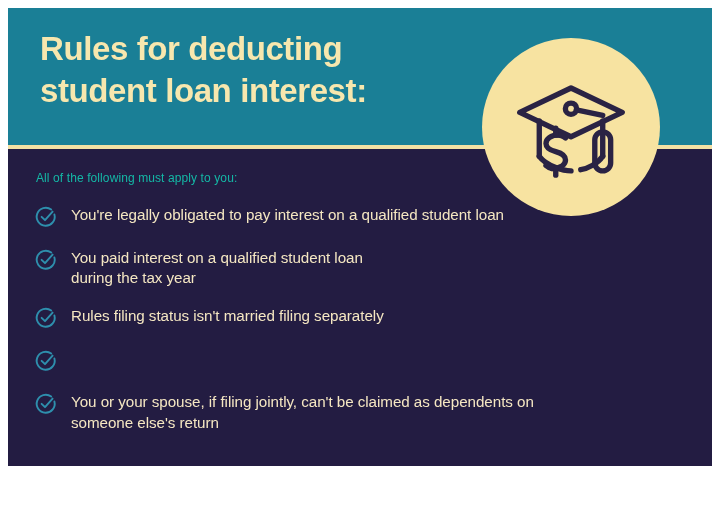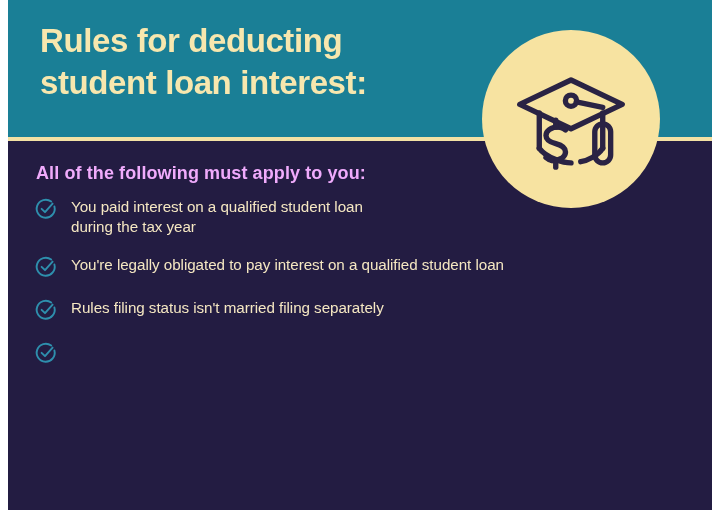--- a/index.html
+++ b/index.html
@@ -11,23 +11,23 @@
     width: 720px;
     height: 526px;
     overflow: hidden;
     font-family: "Liberation Sans", sans-serif;
     -webkit-font-smoothing: antialiased;
   }
 
   .infographic {
     position: absolute;
     left: 8px;
-    top: 0;
+    top: 8px;
     width: 704px;
-    height: 510px;
+    height: 458px;
     background: #231C42;
     overflow: hidden;
   }
 
   
   .header {
     position: absolute;
     left: 0;
     top: 0;
     width: 704px;
@@ -73,23 +73,23 @@
     width: 122px;
     height: 122px;
     display: block;
   }
 
   
   .intro {
     position: absolute;
     left: 28px;
     top: 163px;
-    color: #f0abfc;
-    font-size: 18px;
-    font-weight: bold;
+    color: #14b8a6;
+    font-size: 12px;
+    font-weight: normal;
     letter-spacing: 0.1px;
   }
 
   .bullets {
     position: absolute;
     left: 26px;
     top: 196px;
     width: 660px;
   }
   .bullet {
@@ -160,48 +160,58 @@
 
   <div class="bullets">
 
     <div class="bullet">
       <span class="check-icon">
         <svg viewBox="0 0 24 24" fill="none" stroke="#2E8FAD" stroke-width="1.9" stroke-linecap="round" stroke-linejoin="round">
           <path d="M20.4 9.4 A9 9 0 1 1 17.2 4.6"></path>
           <path d="M7.6 11.8 L11 15.2 L18.6 6.6"></path>
         </svg>
       </span>
+      <span class="bullet-text">You're legally obligated to pay interest on a qualified student loan</span>
+    </div>
+
+    <div class="bullet">
+      <span class="check-icon">
+        <svg viewBox="0 0 24 24" fill="none" stroke="#2E8FAD" stroke-width="1.9" stroke-linecap="round" stroke-linejoin="round">
+          <path d="M20.4 9.4 A9 9 0 1 1 17.2 4.6"></path>
+          <path d="M7.6 11.8 L11 15.2 L18.6 6.6"></path>
+        </svg>
+      </span>
       <span class="bullet-text">You paid interest on a qualified student loan
 during the tax year</span>
     </div>
 
     <div class="bullet">
       <span class="check-icon">
         <svg viewBox="0 0 24 24" fill="none" stroke="#2E8FAD" stroke-width="1.9" stroke-linecap="round" stroke-linejoin="round">
           <path d="M20.4 9.4 A9 9 0 1 1 17.2 4.6"></path>
           <path d="M7.6 11.8 L11 15.2 L18.6 6.6"></path>
         </svg>
       </span>
-      <span class="bullet-text">You're legally obligated to pay interest on a qualified student loan</span>
-    </div>
-
-    <div class="bullet">
-      <span class="check-icon">
-        <svg viewBox="0 0 24 24" fill="none" stroke="#2E8FAD" stroke-width="1.9" stroke-linecap="round" stroke-linejoin="round">
-          <path d="M20.4 9.4 A9 9 0 1 1 17.2 4.6"></path>
-          <path d="M7.6 11.8 L11 15.2 L18.6 6.6"></path>
-        </svg>
-      </span>
       <span class="bullet-text">Rules filing status isn't married filing separately</span>
     </div>
 
     <div class="bullet">
       <span class="check-icon">
         <svg viewBox="0 0 24 24" fill="none" stroke="#2E8FAD" stroke-width="1.9" stroke-linecap="round" stroke-linejoin="round">
           <path d="M20.4 9.4 A9 9 0 1 1 17.2 4.6"></path>
           <path d="M7.6 11.8 L11 15.2 L18.6 6.6"></path>
         </svg>
       </span>
     </div>
 
+    <div class="bullet">
+      <span class="check-icon">
+        <svg viewBox="0 0 24 24" fill="none" stroke="#2E8FAD" stroke-width="1.9" stroke-linecap="round" stroke-linejoin="round">
+          <path d="M20.4 9.4 A9 9 0 1 1 17.2 4.6"></path>
+          <path d="M7.6 11.8 L11 15.2 L18.6 6.6"></path>
+        </svg>
+      </span>
+      <span class="bullet-text">You or your spouse, if filing jointly, can't be claimed as dependents on
+someone else's return</span>
+    </div>
 
   </div>
 </div>
 
 </body></html>

